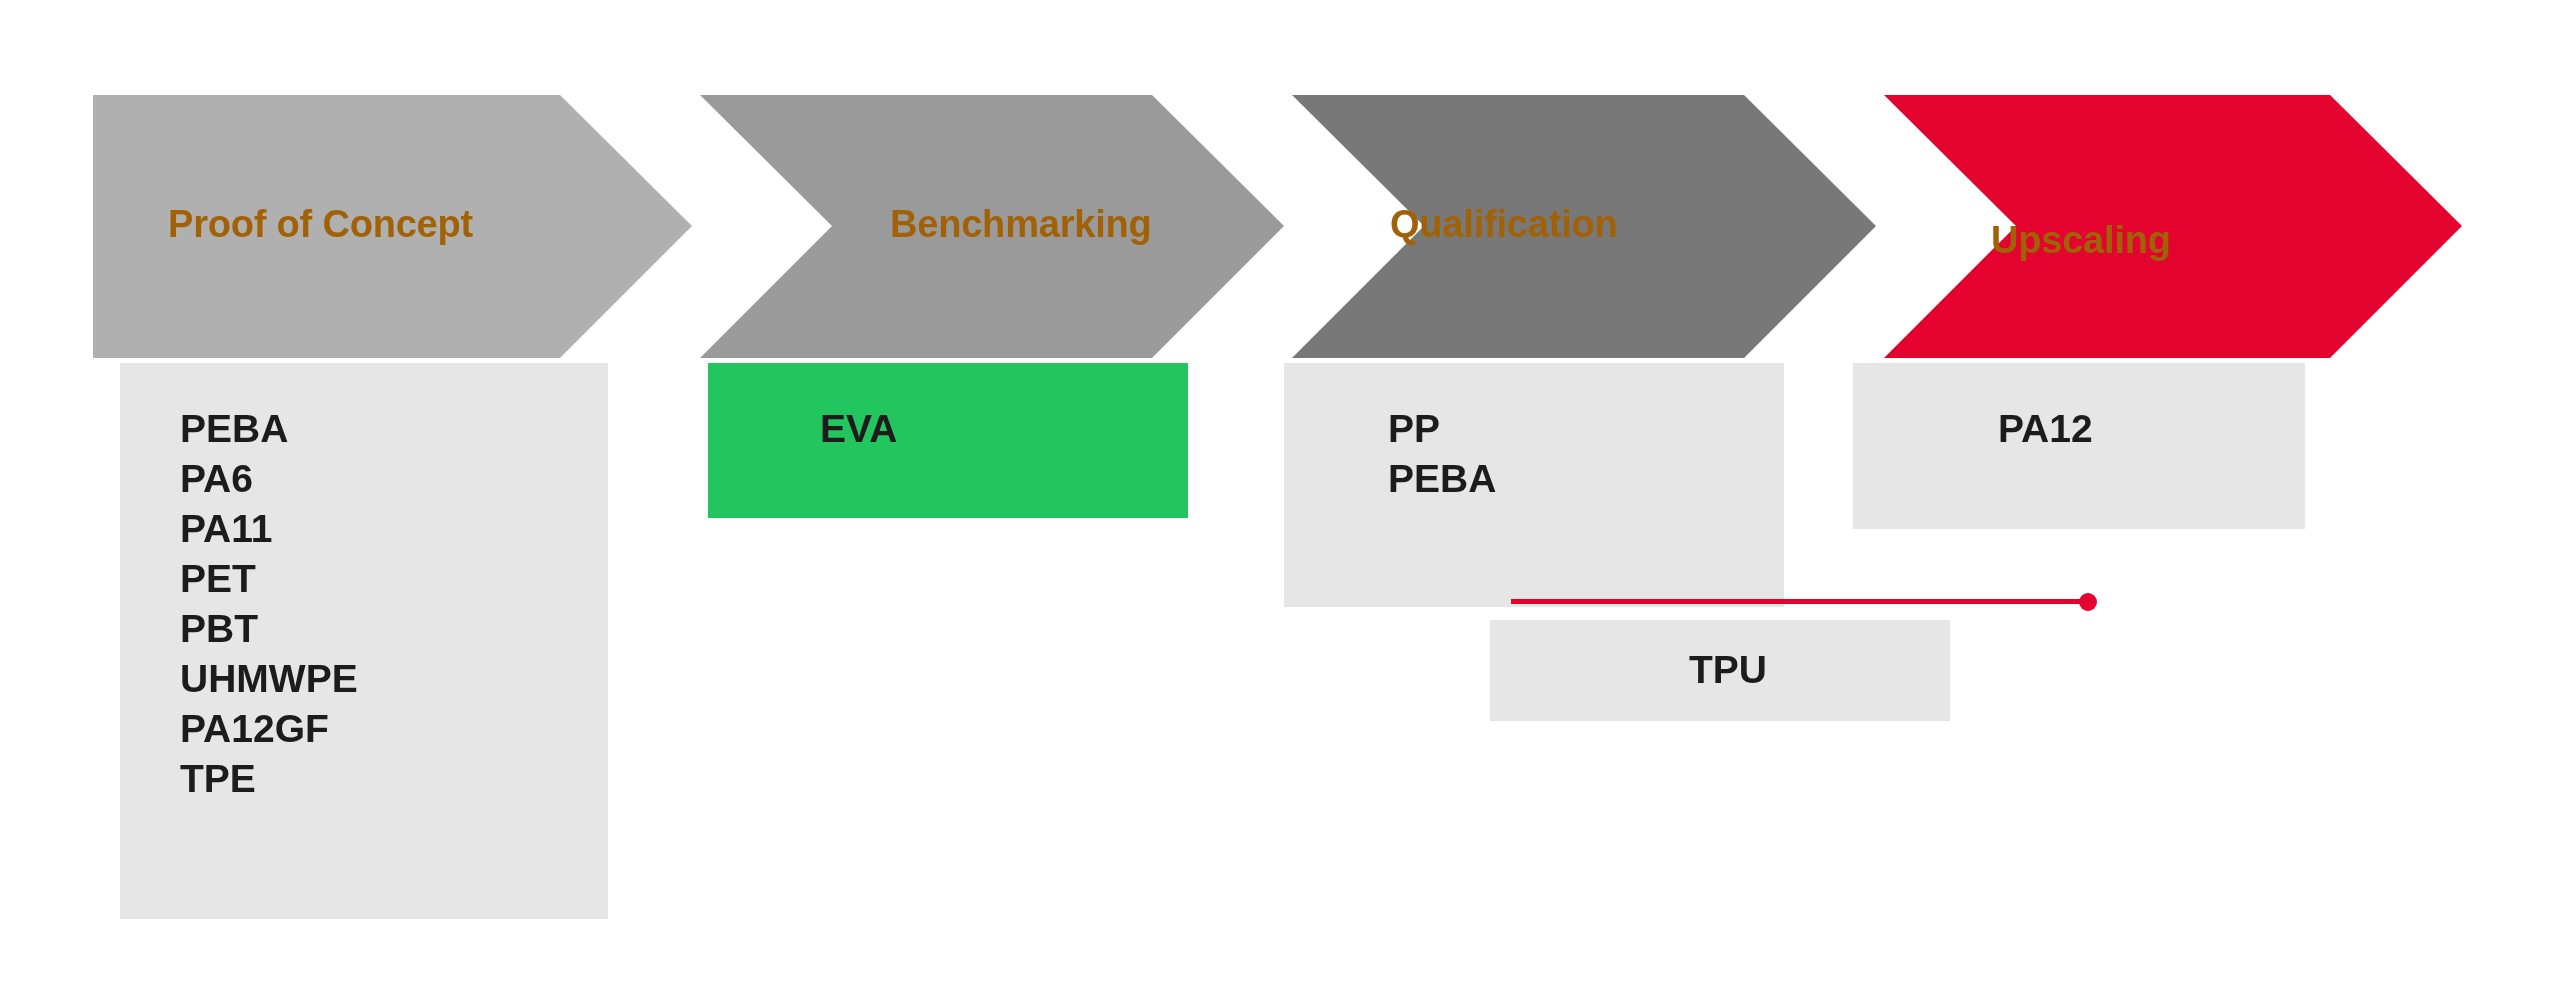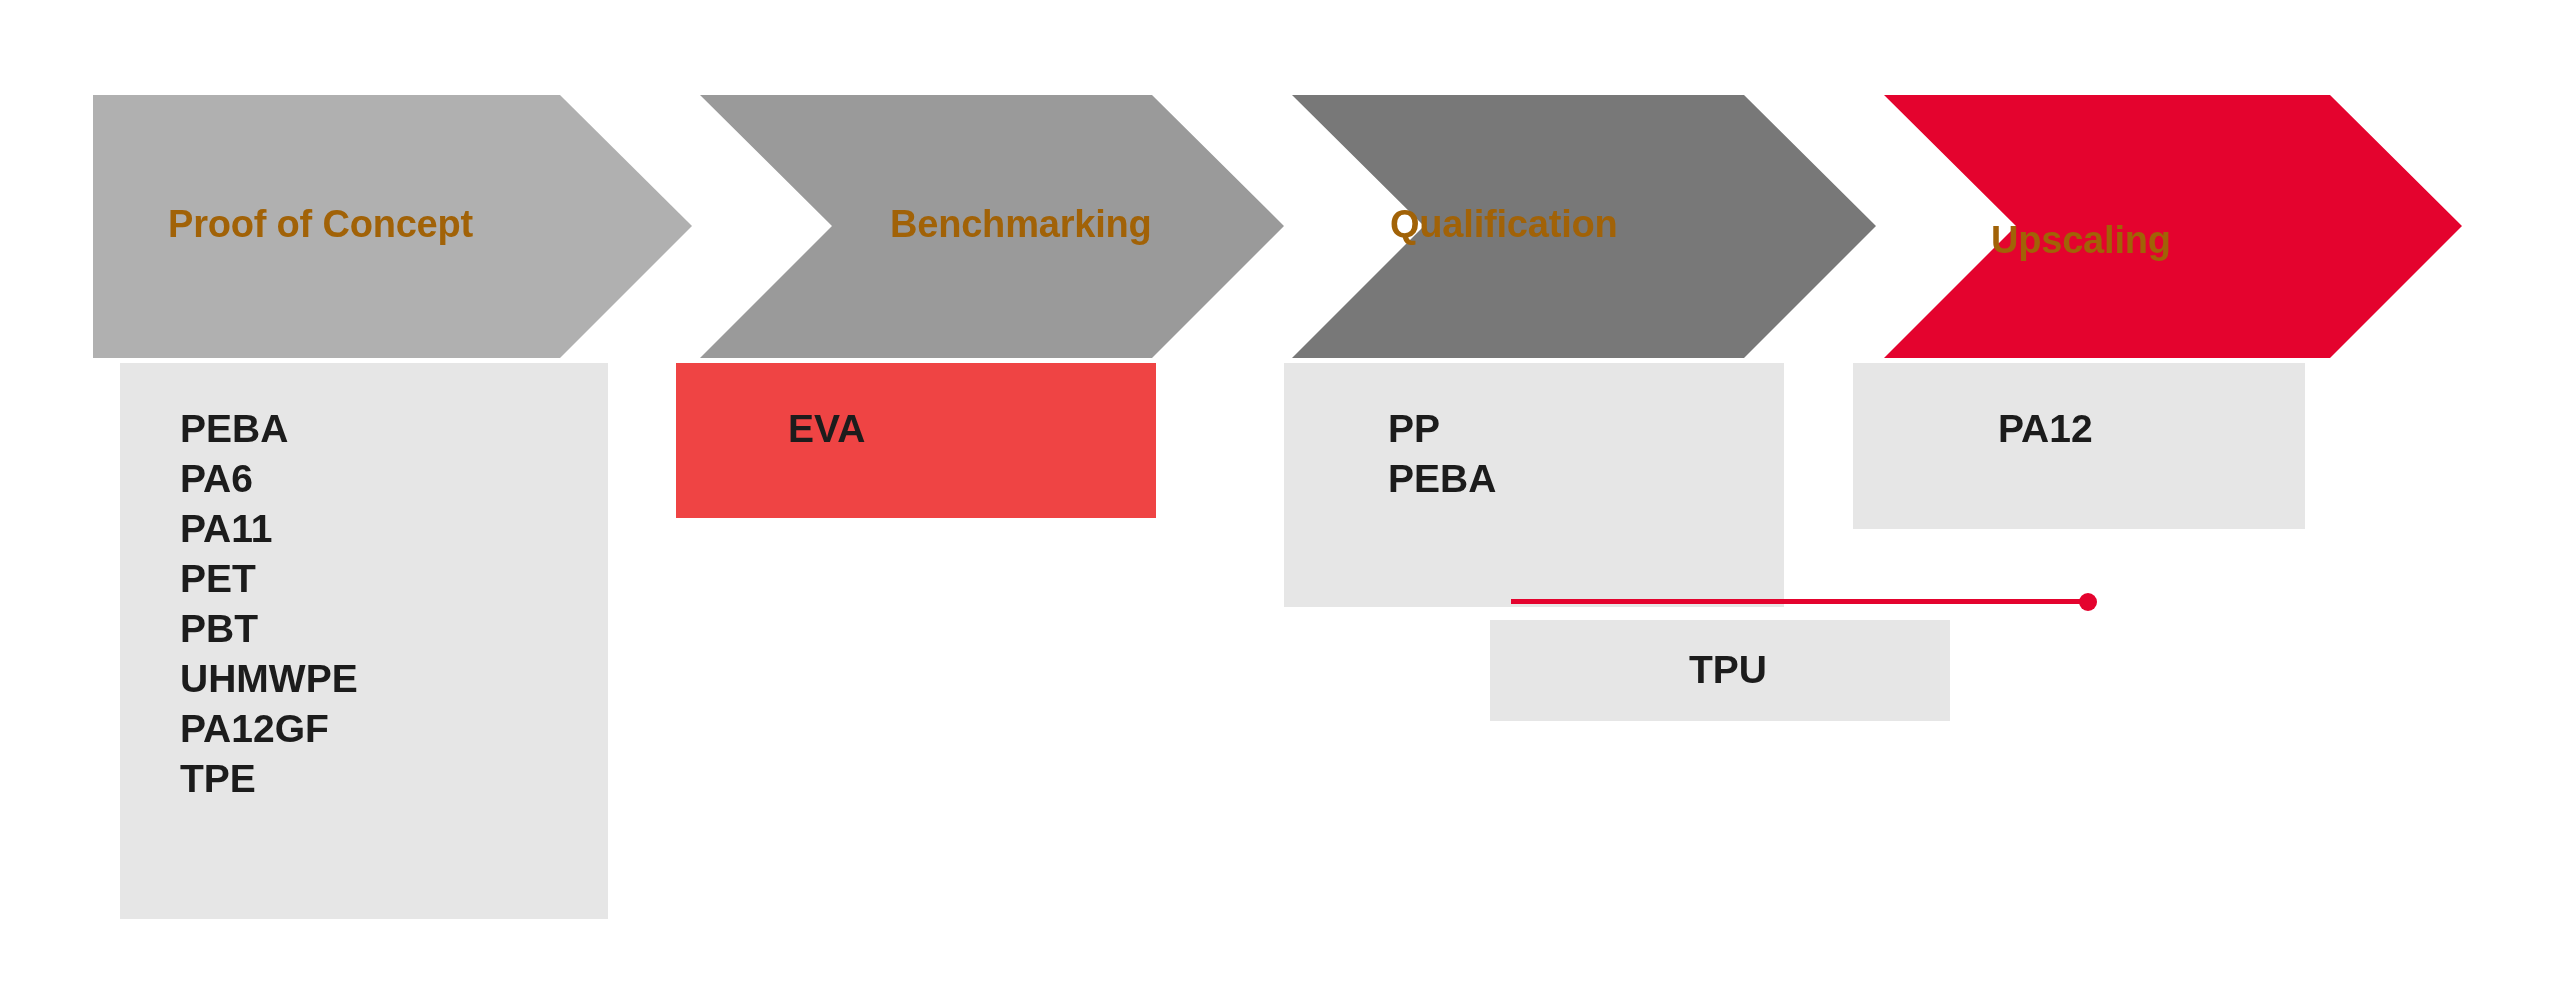--- a/index.html
+++ b/index.html
@@ -111,21 +111,21 @@
       <li class="material-item">PA6</li>
       <li class="material-item">PA11</li>
       <li class="material-item">PET</li>
       <li class="material-item">PBT</li>
       <li class="material-item">UHMWPE</li>
       <li class="material-item">PA12GF</li>
       <li class="material-item">TPE</li>
     </ul>
   </div>
 
-  <div class="material-box" style="left: 676px; top: 363px; width: 480px; height: 155px; background: #ef4444;">
+  <div class="material-box" style="left: 708px; top: 363px; width: 480px; height: 155px; background: #22c55e;">
     <ul class="material-list" style="position:absolute; left:112px; top:41px;">
       <li class="material-item">EVA</li>
     </ul>
   </div>
 
   <div class="material-box" style="left: 1284px; top: 363px; width: 500px; height: 244px; background: rgb(230, 230, 230);">
     <ul class="material-list" style="position:absolute; left:104px; top:41px;">
       <li class="material-item">PP</li>
       <li class="material-item">PEBA</li>
     </ul>

